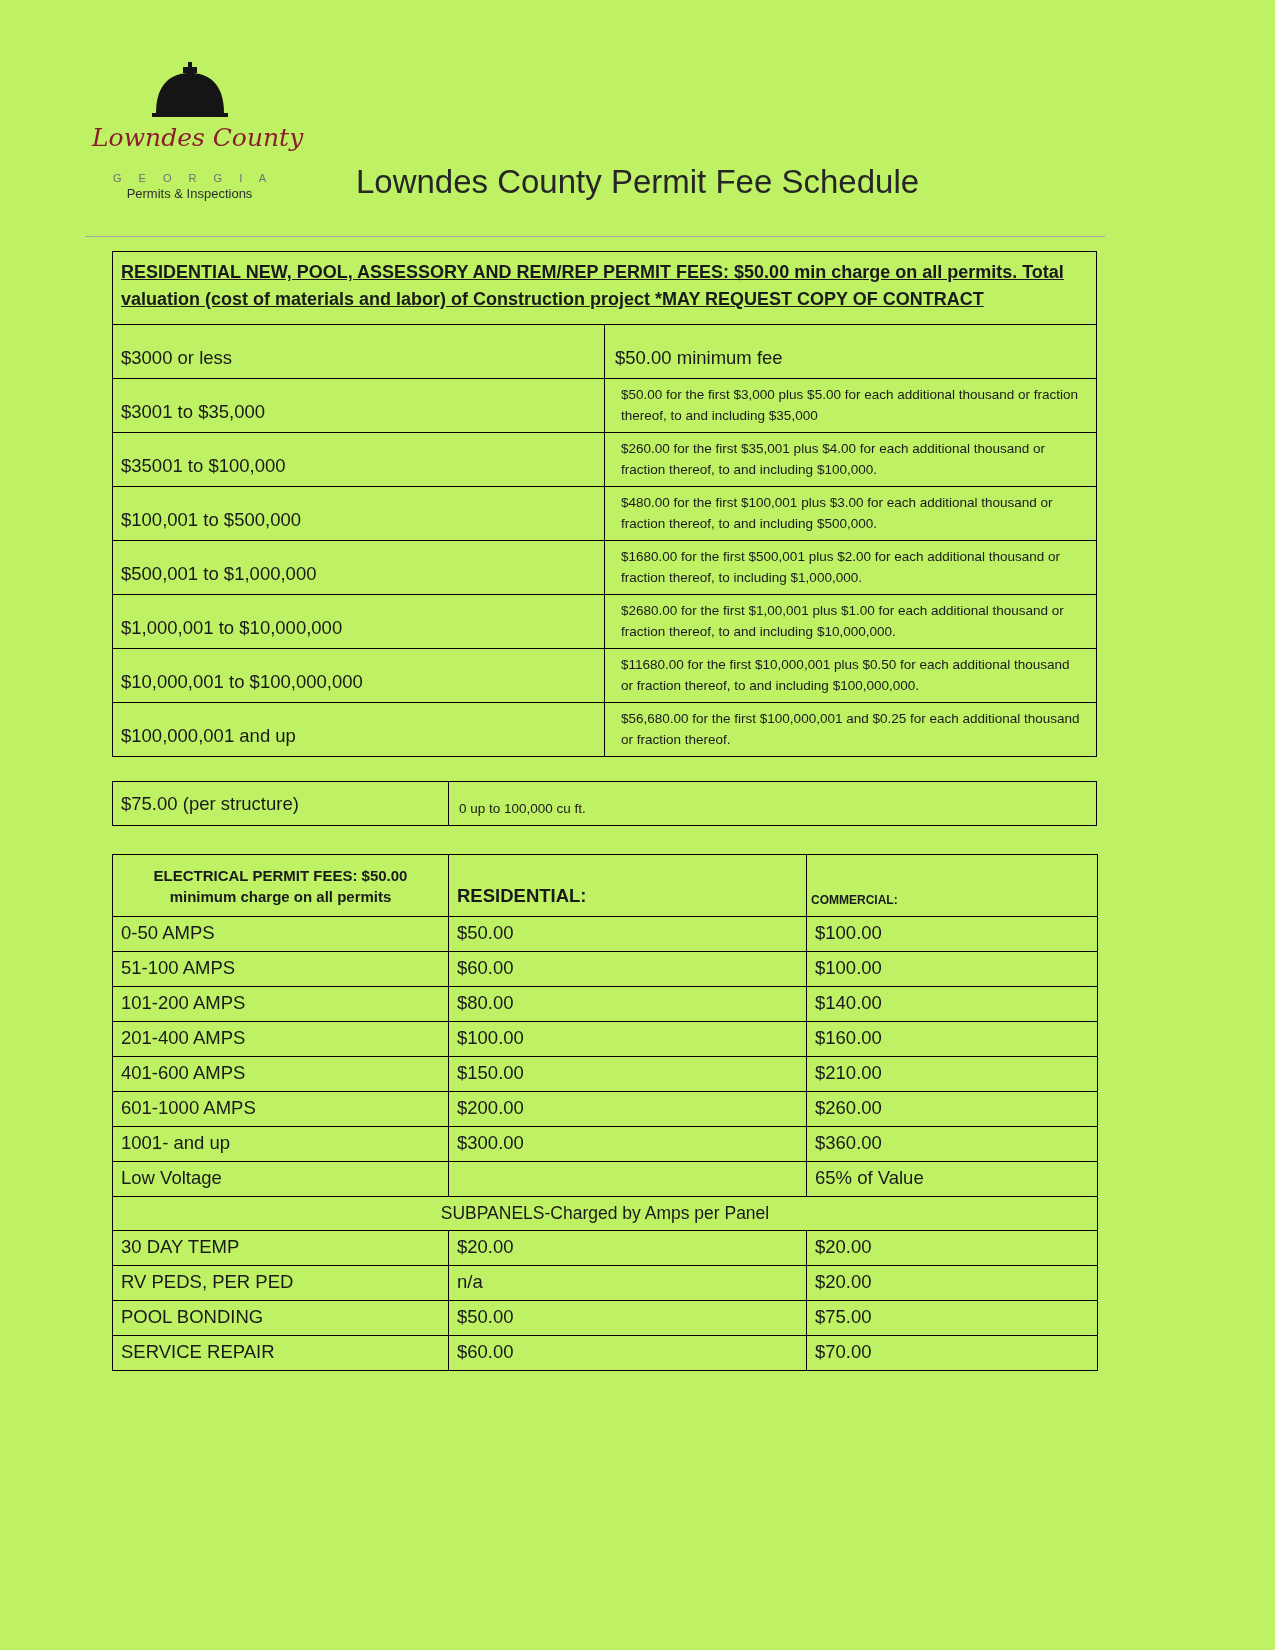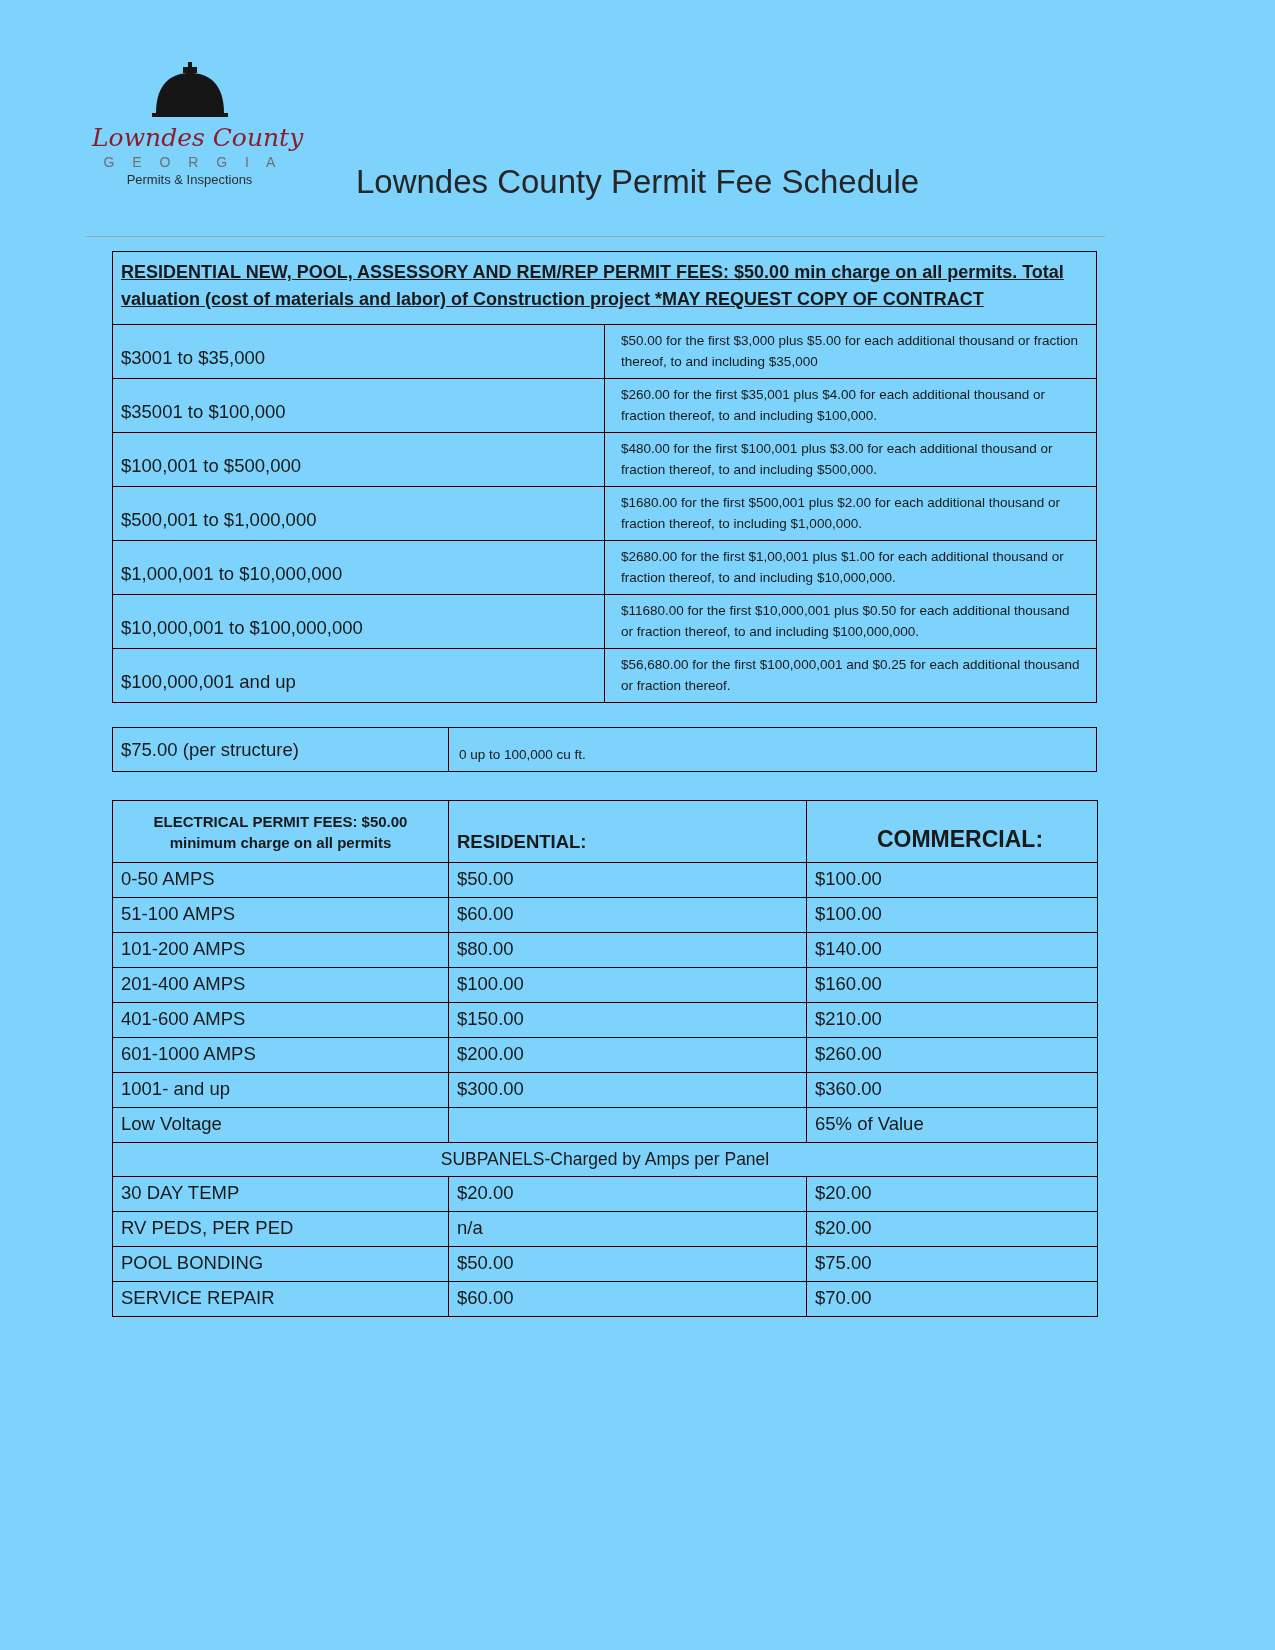--- a/index.html
+++ b/index.html
@@ -1,21 +1,21 @@
 <!DOCTYPE html>
 <html><head>
 <meta charset="utf-8">
 <style>
   * { box-sizing: border-box; }
   html, body { margin: 0; padding: 0; background: #ffffff; }
   .page {
     position: relative;
     width: 1275px;
     height: 1650px;
-    background: #7dd3fc;
+    background: #bef264;
     font-family: "Liberation Sans", sans-serif;
     color: #1a1a1a;
     overflow: hidden;
   }
 
   
   .logo {
     position: absolute;
     left: 92px;
     top: 62px;
@@ -27,24 +27,24 @@
   .logo .script-name {
     display: block;
     font-family: "DejaVu Serif", serif;
     font-style: italic;
     font-size: 25px;
     color: #8b1e2d;
     white-space: nowrap;
   }
   .logo .state-name {
     display: block;
-    font-size: 14px;
+    font-size: 11px;
     letter-spacing: 7px;
     color: #6f6f6f;
-    margin-top: 3px;
+    margin-top: 20px;
     padding-left: 7px; 
   }
   .logo .dept-name {
     display: block;
     font-size: 13px;
     color: #2d2d2d;
     margin-top: 3px;
   }
 
   
@@ -146,24 +146,23 @@
     padding: 6px 0;
   }
   .t3 .h2 {
     font-weight: 700;
     font-size: 18.5px;
     vertical-align: bottom;
     padding: 4px 8px 9px 8px;
   }
   .t3 .h3 {
     font-weight: 700;
-    font-size: 23px;
-    text-align: center;
-    vertical-align: bottom;
-    padding: 4px 0 9px 16px;
+    font-size: 12px;
+    vertical-align: bottom;
+    padding: 4px 0 9px 4px;
   }
   .t3 .c {
     font-size: 18.5px;
     height: 35px;
     vertical-align: middle;
     padding: 1px 8px 3px 8px;
   }
   .t3 .span-row {
     text-align: center;
     font-size: 17.5px;
@@ -192,20 +191,24 @@
 
   <div class="page-title">Lowndes County Permit Fee Schedule</div>
   <hr class="title-divider">
 
   <div class="content">
 
     <table class="t1">
       <tbody>
           <tr>
         <td class="hdr" colspan="2">RESIDENTIAL NEW, POOL, ASSESSORY AND REM/REP PERMIT FEES: $50.00 min charge on all permits. Total valuation (cost of materials and labor) of Construction project *MAY REQUEST COPY OF CONTRACT</td>
+      </tr>
+      <tr>
+        <td class="range">$3000 or less</td>
+        <td class="desc-big">$50.00 minimum fee</td>
       </tr>
       <tr>
         <td class="range">$3001 to $35,000</td>
         <td class="desc">$50.00 for the first $3,000 plus $5.00 for each additional thousand or fraction thereof, to and including $35,000</td>
       </tr>
       <tr>
         <td class="range">$35001 to $100,000</td>
         <td class="desc">$260.00 for the first $35,001 plus $4.00 for each additional thousand or fraction thereof, to and including $100,000.</td>
       </tr>
       <tr>

